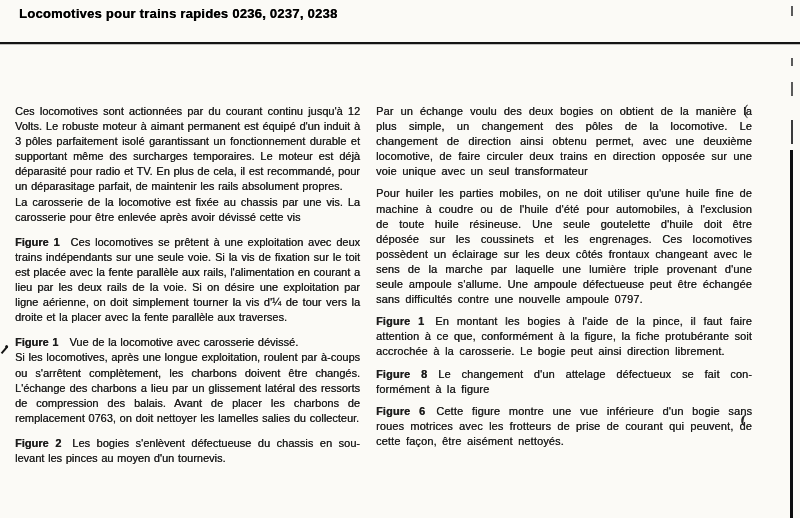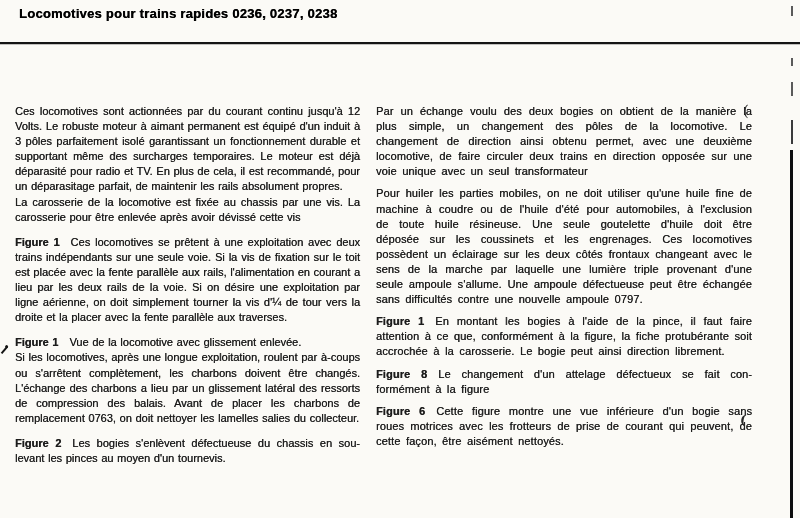--- a/index.html
+++ b/index.html
@@ -76,21 +76,21 @@
     <div class="col col-left">
       <div class="block">Ces locomotives sont actionnées par du courant continu jusqu'à 12 Volts. Le robuste moteur à aimant permanent est équipé d'un induit à 3 pôles parfaitement isolé garantissant un fonctionne­ment durable et supportant même des surcharges temporaires. Le moteur est déjà déparasité pour radio et TV. En plus de cela, il est recommandé, pour un déparasitage parfait, de maintenir les rails absolument propres.</div>
       <div class="block">La carosserie de la locomotive est fixée au chassis par une vis. La carosserie pour être enlevée après avoir dévissé cette vis</div>
 
       <div class="block gap-l">
         <span class="fig-label">Figure 1</span><span>Ces locomotives se prêtent à une exploitation avec deux trains indépendants sur une seule voie. Si la vis de fixation sur le toit est placée avec la fente parallèle aux rails, l'alimen­tation en courant a lieu par les deux rails de la voie. Si on désire une exploitation par ligne aérienne, on doit simplement tourner la vis d'¼ de tour vers la droite et la placer avec la fente parallèle aux traverses.</span>
       </div>
 
       <div class="gap-l">
         <div class="block">
-          <span class="fig-label">Figure 1</span><span>Vue de la locomotive avec glissement enlevée.</span>
+          <span class="fig-label">Figure 1</span><span>Vue de la locomotive avec carosserie dévissé.</span>
         </div>
         <div class="block">Si les locomotives, après une longue exploitation, roulent par à-coups ou s'arrêtent complètement, les charbons doivent être changés. L'échange des charbons a lieu par un glissement laté­ral des ressorts de compression des balais. Avant de placer les charbons de remplacement 0763, on doit nettoyer les lamelles salies du collecteur.</div>
       </div>
 
       <div class="block gap-l">
         <span class="fig-label">Figure 2</span><span>Les bogies s'enlèvent défectueuse du chassis en sou­levant les pinces au moyen d'un tournevis.</span>
       </div>
     </div>
 
     <div class="col col-right">

